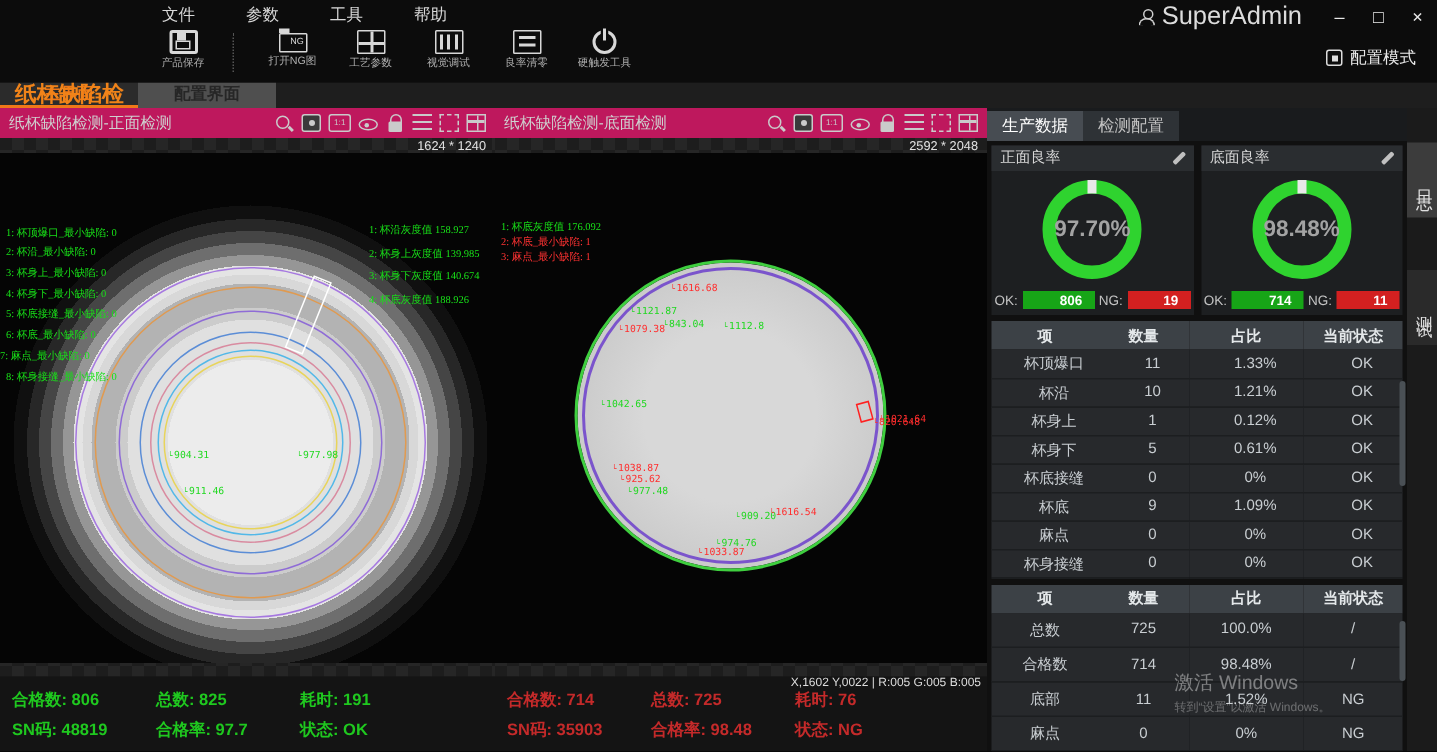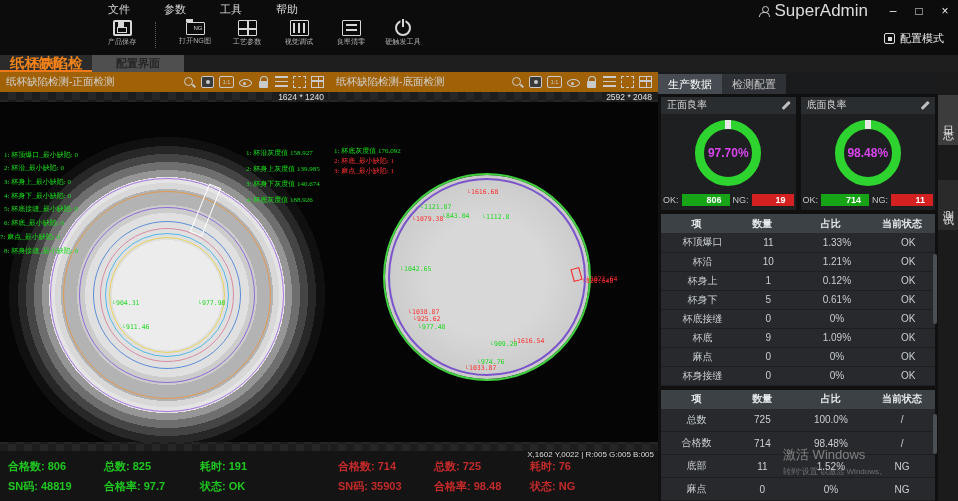--- a/index.html
+++ b/index.html
@@ -53,21 +53,21 @@
   .tabrow { height:17px; background:#1e1e1e; display:flex; }
   .mtab { width:92px; text-align:center; font-size:11px; font-weight:bold; line-height:16px; cursor:default; }
   .mtab.active { color:#f07818; background:#2b2b2b; border-bottom:2px solid #f07818; }
   .mtab.inactive { color:#262626; background:#4f4f4f; }
 
   
   .content { display:flex; height:429px; }
   .panel { position:relative; background:#161616; }
   .panel.left  { width:330px; }
   .panel.middle{ width:328px; }
-  .phead { height:20px; background:#a16207; display:flex; align-items:center; padding:10px 6px; }
+  .phead { height:20px; background:#be185d; display:flex; align-items:center; padding:10px 6px; }
   .ptitle { flex:1; font-size:10.5px; color:#cfcfcf; }
   .vicons { display:flex; align-items:center; }
   .vicon { position:relative; width:13px; height:12px; margin-left:5px; cursor:default; }
   .v-zoom::before { content:""; position:absolute; left:1px; top:1px; width:7px; height:7px; border:1.5px solid #cacaca; border-radius:50%; }
   .v-zoom::after { content:""; position:absolute; left:9px; top:8.5px; width:4px; height:1.5px; background:#cacaca; transform:rotate(45deg); }
   .v-fit { border:1px solid #cacaca; border-radius:2px; background:#3a3a3a; }
   .v-fit::before { content:""; position:absolute; left:3.5px; top:3px; width:4px; height:4px; border-radius:50%; background:#cacaca; }
   .v-one { border:1px solid #cacaca; border-radius:2px; font-size:5.5px; color:#cacaca; text-align:center; line-height:10px; width:15px !important; }
   .v-eye { height:8px !important; margin-top:2px; border:1.5px solid #cacaca; border-radius:50%; }
   .v-eye::before { content:""; position:absolute; left:3px; top:1.5px; width:3px; height:3px; border-radius:50%; background:#cacaca; }
@@ -123,21 +123,21 @@
   .rtab.inactive { background:#2e3236; color:#c2c2c2; }
   .cards { height:118px; display:flex; gap:5px; padding:3px 3px 0 3px; }
   .card { flex:1; background:#1d1f21; display:flex; flex-direction:column; }
   .card-h { height:17px; background:#2a2d30; display:flex; align-items:center; padding:0 6px; }
   .card-title { flex:1; font-size:10px; color:#d8d8d8; }
   .pencil { width:10px; height:10px; position:relative; cursor:default; }
   .pencil::before { content:""; position:absolute; left:1px; top:4px; width:10px; height:2.5px; background:#c0c0c0; transform:rotate(-45deg); border-radius:1px; }
   .card-body { flex:1; display:flex; align-items:center; justify-content:center; }
   .donut { position:relative; width:66px; height:66px; border-radius:50%; border:9px solid #2fd32f; display:flex; align-items:center; justify-content:center; }
   .donut::before { content:""; position:absolute; top:-9px; left:50%; width:6px; height:9px; margin-left:-3px; background:#e8e8e8; }
-  .donut .val { font-size:12px; font-weight:bold; color:#d946ef; }
+  .donut .val { font-size:15px; font-weight:bold; color:#a3a3a3; }
   .card-f { height:18px; display:flex; align-items:center; justify-content:center; gap:3px; padding-bottom:3px; }
   .oknl { font-size:9px; color:#c3c3c3; }
   .okbar { width:48px; height:12px; background:#17a517; color:#fff; font-size:9px; font-weight:bold; text-align:right; line-height:12px; padding-right:8px; }
   .ngbar { width:42px; height:12px; background:#d32020; color:#fff; font-size:9px; font-weight:bold; text-align:right; line-height:12px; padding-right:8px; }
 
   .dtable { margin:4px 3px 0 3px; position:relative; }
   table { width:100%; border-collapse:collapse; table-layout:fixed; }
   th { background:#3c4146; color:#e4e8ea; font-size:10px; font-weight:bold; height:19px; }
   td { background:#27292c; border-bottom:1px solid #1c1e20; color:#c9ced2; font-size:10px; text-align:center; }
   .dt1 td { height:19px;padding-left:12px; }
@@ -305,21 +305,21 @@
         <div class="photo">
           <div class="disc"></div>
           <div class="ring" style="left:58px;top:76px;width:198px;height:198px;border:2px solid #7b54cc;"></div>
           <div class="ring" style="left:53px;top:71px;width:208px;height:208px;border:2px solid #3fcf3f;"></div>
           <div class="redbox"></div>
 
           <div class="ann g" style="left:4px;top:44px;">1: 杯底灰度值 176.092</div>
           <div class="ann r" style="left:4px;top:54px;">2: 杯底_最小缺陷: 1</div>
           <div class="ann r" style="left:4px;top:64px;">3: 麻点_最小缺陷: 1</div>
 
-          <span class="pt red" style="left:117px;top:86px;margin-left:20px;">1616.68</span>
+          <span class="pt red" style="left:117px;top:86px;">1616.68</span>
           <span class="pt green" style="left:90px;top:101px;">1121.87</span>
           <span class="pt red" style="left:82px;top:113px;">1079.38</span>
           <span class="pt green" style="left:112px;top:110px;">843.04</span>
           <span class="pt green" style="left:152px;top:111px;">1112.8</span>
           <span class="pt green" style="left:70px;top:163px;">1042.65</span>
           <span class="pt red" style="left:78px;top:206px;">1038.87</span>
           <span class="pt red" style="left:83px;top:213px;">925.62</span>
           <span class="pt green" style="left:88px;top:221px;">977.48</span>
           <span class="pt red" style="left:213px;top:173px;margin-left:43px;">1021.64</span>
           <span class="pt red" style="left:252px;top:175px;">820.648</span>

